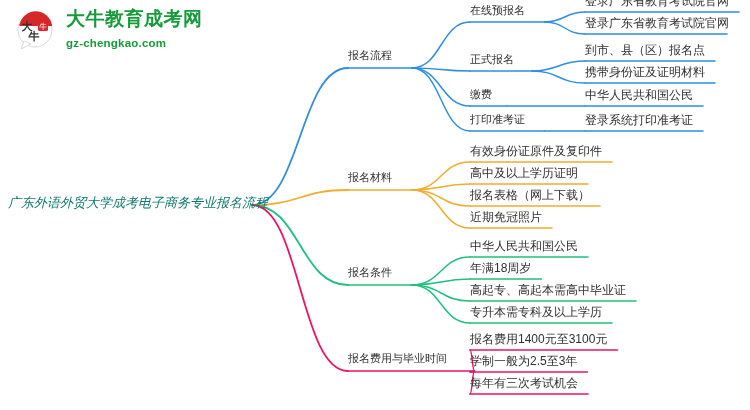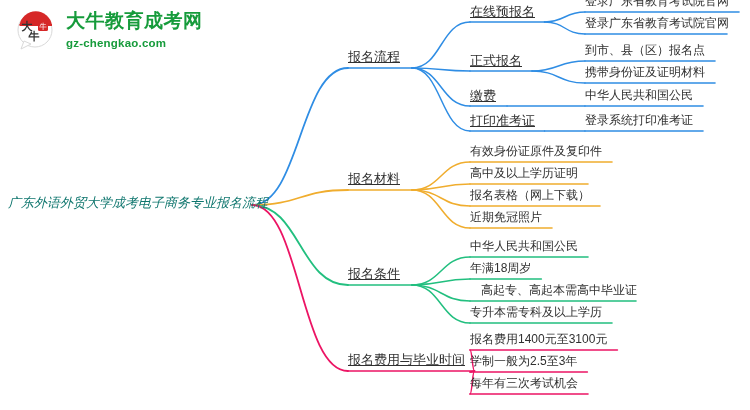--- a/index.html
+++ b/index.html
@@ -35,20 +35,21 @@
     flex-direction: column;
     justify-content: center;
     line-height: 1;
   }
   #logo-title {
     font-size: 19px;
     font-weight: bold;
     color: #169b3b;
     letter-spacing: 0.5px;
     white-space: nowrap;
+    font-family: Liberation Mono, monospace;
   }
   #logo-sub {
     font-size: 11.5px;
     font-weight: bold;
     color: #169b3b;
     letter-spacing: 0.2px;
     margin-top: 8px;
     white-space: nowrap;
   }
 
@@ -69,22 +70,21 @@
     color: #303030;
     font-size: 12.5px;
     line-height: 1;
   }
   .mm-root {
     font-size: 13px;
     color: #0f766e;
     font-style: italic;
   }
   .mm-branch {
-    font-size: 13px;
-    text-decoration: underline;
+    font-size: 11px;
   }
   .mm-leaf {
     font-size: 12px;
   }
 </style>
 </head>
 <body>
 
 <div id="logo-bar">
   <div id="logo-mark">
@@ -176,19 +176,19 @@
     <div class="mm-label mm-branch" style="left: 470px; top: 114px;">打印准考证</div>
     <div class="mm-label mm-leaf" style="left: 585px; top: 114.36px;">登录系统打印准考证</div>
     <div class="mm-label mm-branch" style="left: 348px; top: 172px;">报名材料</div>
     <div class="mm-label mm-leaf" style="left: 470px; top: 145.36px;">有效身份证原件及复印件</div>
     <div class="mm-label mm-leaf" style="left: 470px; top: 167.36px;">高中及以上学历证明</div>
     <div class="mm-label mm-leaf" style="left: 470px; top: 189.36px;">报名表格（网上下载）</div>
     <div class="mm-label mm-leaf" style="left: 470px; top: 211.36px;">近期免冠照片</div>
     <div class="mm-label mm-branch" style="left: 348px; top: 267px;">报名条件</div>
     <div class="mm-label mm-leaf" style="left: 470px; top: 240.36px;">中华人民共和国公民</div>
     <div class="mm-label mm-leaf" style="left: 470px; top: 262.36px;">年满18周岁</div>
-    <div class="mm-label mm-leaf" style="left: 470px; top: 284.36px; margin-left: 11px;">高起专、高起本需高中毕业证</div>
+    <div class="mm-label mm-leaf" style="left: 470px; top: 284.36px;">高起专、高起本需高中毕业证</div>
     <div class="mm-label mm-branch" style="left: 348px; top: 353px;">报名费用与毕业时间</div>
     <div class="mm-label mm-leaf" style="left: 470px; top: 306.36px;">专升本需专科及以上学历</div>
     <div class="mm-label mm-leaf" style="left: 470px; top: 333.36px;">报名费用1400元至3100元</div>
     <div class="mm-label mm-leaf" style="left: 470px; top: 355.36px;">学制一般为2.5至3年</div>
     <div class="mm-label mm-leaf" style="left: 470px; top: 377.36px;">每年有三次考试机会</div>
   </div>
 
 </body></html>

